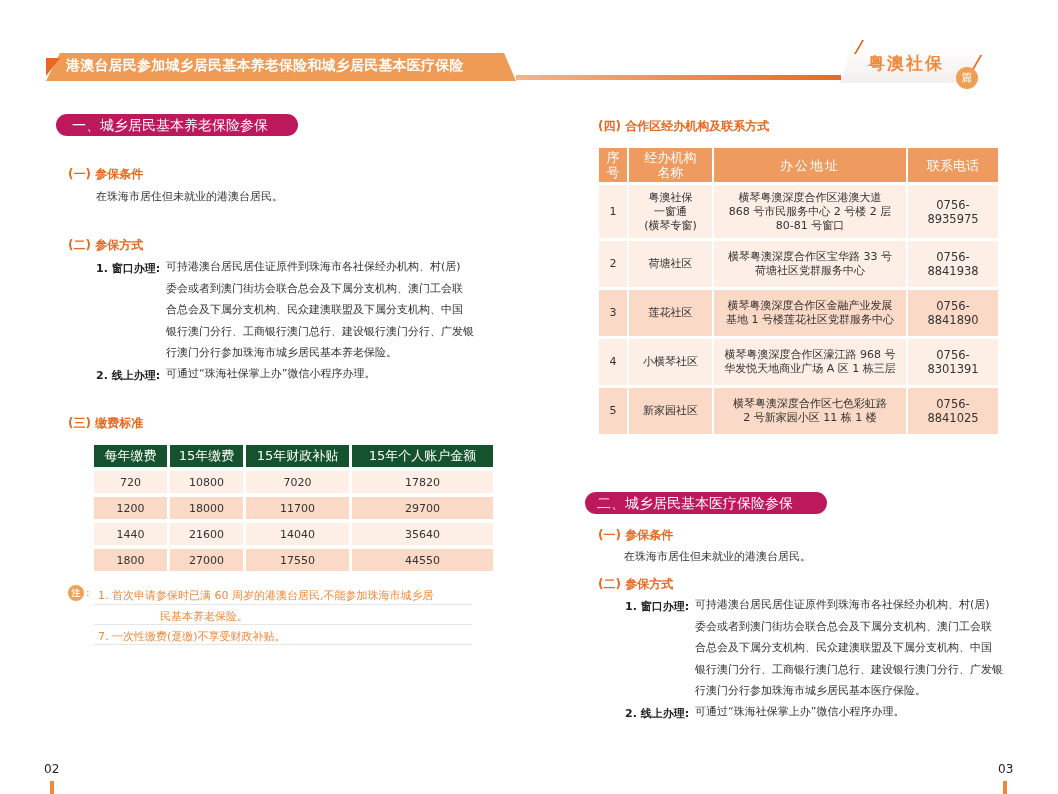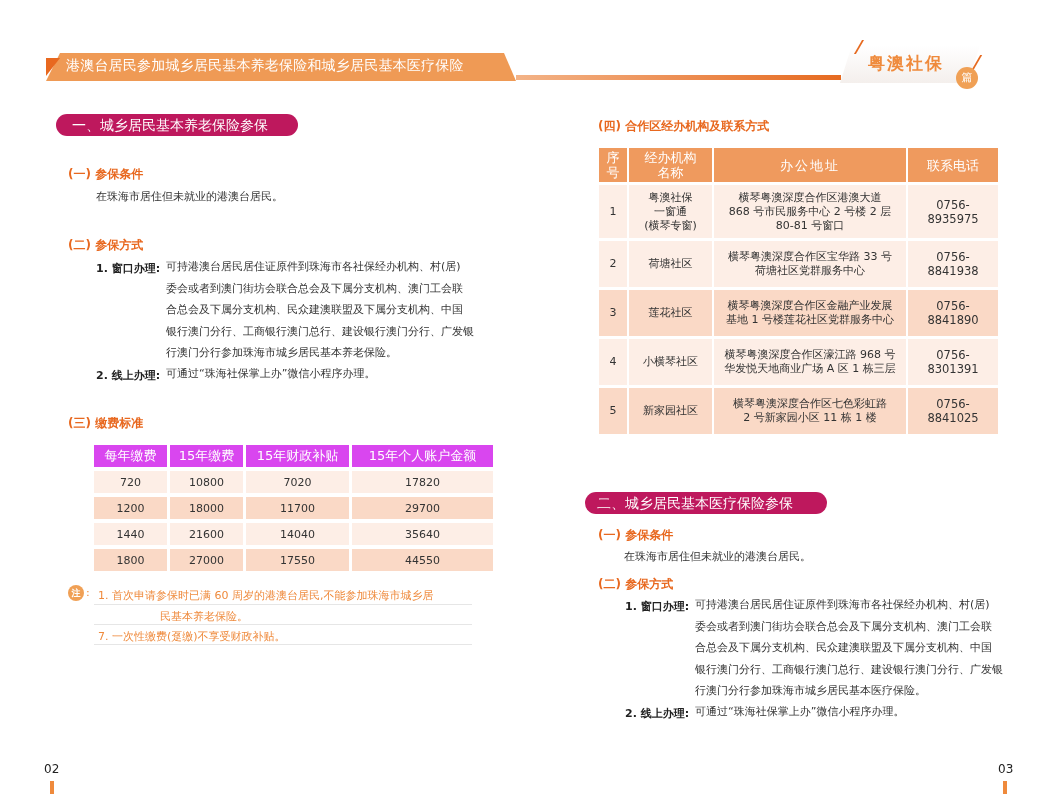--- a/index.html
+++ b/index.html
@@ -11,21 +11,21 @@
     position: absolute; left: 46px; top: 53px; width: 470px; height: 28px;
     background: #ef9a55;
     clip-path: polygon(14px 0, 458px 0, 470px 28px, 0 28px);
   }
   .banner-tip {
     position: absolute; left: 46px; top: 58px; width: 14px; height: 18px;
     background: #e8681f;
     clip-path: polygon(0 0, 100% 0, 0 100%);
   }
   .banner-title {
-    position: absolute; left: 66px; top: 57px; font-size: 14px; font-weight: normal; color: #ffffff;
+    position: absolute; left: 66px; top: 57px; font-size: 14px; font-weight: bold; color: #ffffff;
     letter-spacing: 0.2px; white-space: nowrap;
   }
   .banner-line {
     position: absolute; left: 516px; top: 75px; width: 325px; height: 5px;
     background: linear-gradient(90deg, #f3b387 0%, #e66a20 100%);
   }
   .badge-box {
     position: absolute; left: 840px; top: 45px; width: 140px; height: 38px;
     background: linear-gradient(180deg, #ffffff 0%, #f4efec 100%);
     box-shadow: 0 3px 6px rgba(0,0,0,0.12);
@@ -48,21 +48,21 @@
   }
   .subhead { position: absolute; font-size: 12px; font-weight: bold; color: #e8681f; white-space: nowrap; }
   .para { position: absolute; font-size: 11px; color: #333333; white-space: nowrap; }
   .item-label { position: absolute; font-size: 11px; font-weight: bold; color: #222222; white-space: nowrap; }
   .item-text { position: absolute; font-size: 11px; color: #333333; line-height: 21.5px; }
   .item-text div { white-space: nowrap; }
 
   
   .fee-table { position: absolute; left: 94px; top: 445px; border-collapse: separate; border-spacing: 3px 4px; margin-left: -3px; margin-top: -4px; }
   .fee-table th {
-    background: #d946ef; color: #ffffff; font-weight: normal; font-size: 13px; height: 22px; padding: 0 4px; white-space: nowrap;
+    background: #14532d; color: #ffffff; font-weight: normal; font-size: 13px; height: 22px; padding: 0 4px; white-space: nowrap;
   }
   .fee-table td { font-size: 11px; text-align: center; height: 22px; color: #333; }
   .fee-table tr.odd td { background: #fdeee6; }
   .fee-table tr.even td { background: #fad9c6; }
 
   
   .note-icon {
     position: absolute; left: 68px; top: 585px; width: 16px; height: 16px; border-radius: 50%;
     background: #f0a055; color: #fff; font-size: 9px; line-height: 16px; text-align: center; font-weight: bold;
   }

